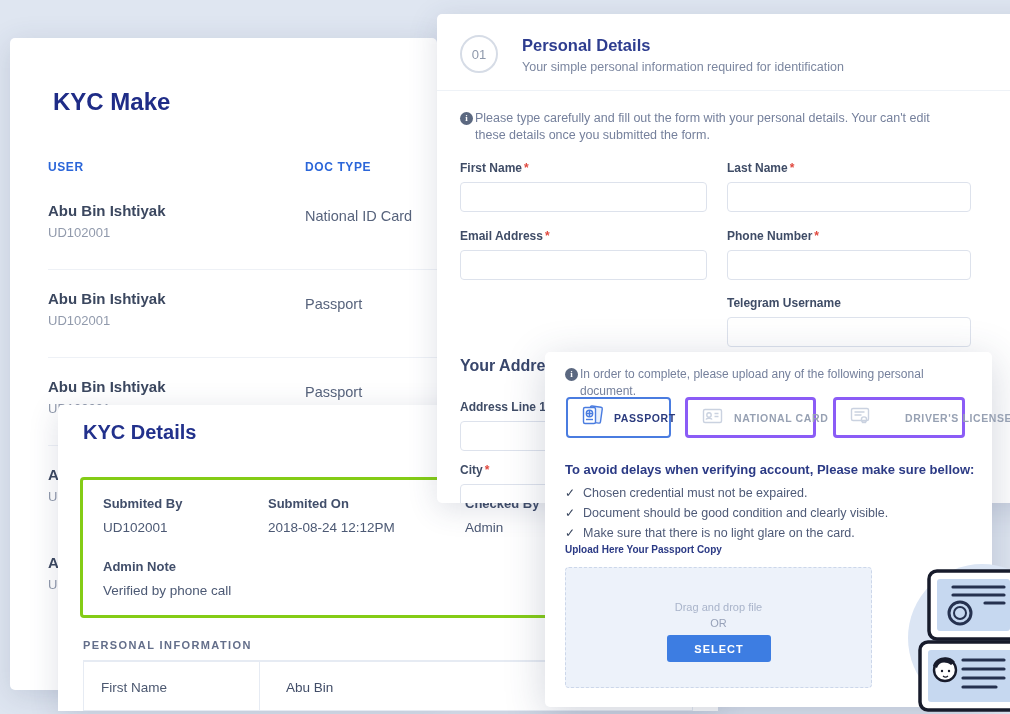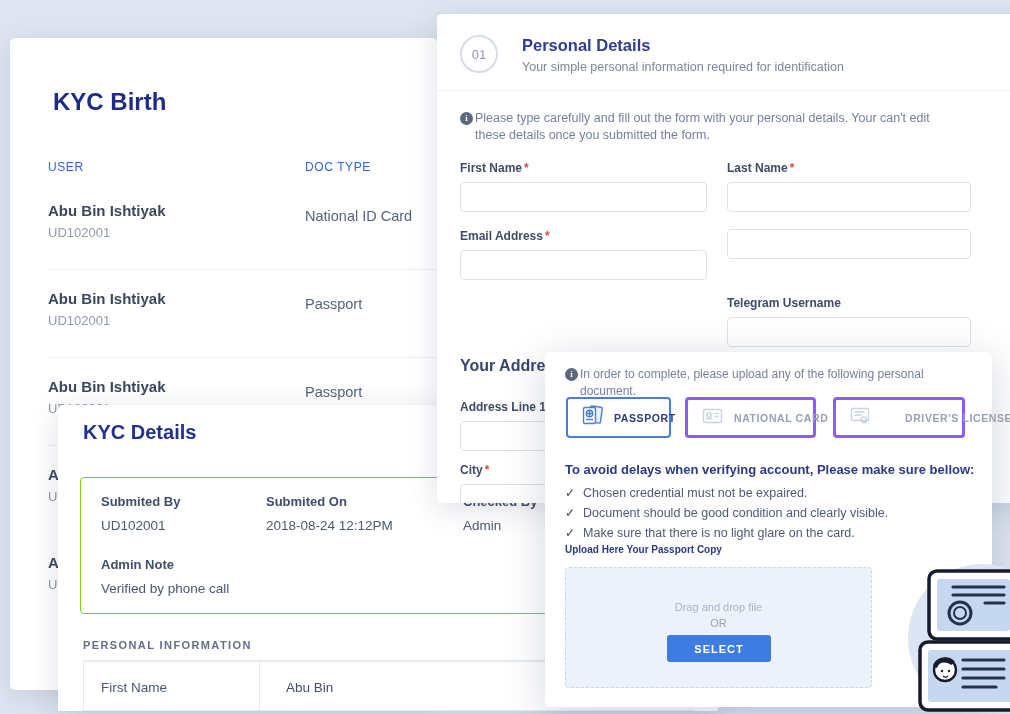--- a/index.html
+++ b/index.html
@@ -3,21 +3,21 @@
 <meta charset="utf-8">
 <style>
   html,body{margin:0;padding:0;}
   body{font-family:"Liberation Sans", sans-serif; background:#c9d3e2;}
   .stage{position:relative;width:1010px;height:714px;overflow:hidden;background:#dfe6f1;}
   .panel{position:absolute;background:#ffffff;border-radius:5px;box-shadow:0 6px 30px rgba(50,62,100,.16);}
 
   
   .kyc-list{left:10px;top:38px;width:427px;height:652px;z-index:1;}
   .kyc-list h1{position:absolute;left:43px;top:50px;margin:0;font-size:24px;font-weight:700;color:#1f2c87;}
-  .kl-colhead{position:absolute;top:122px;font-size:12px;font-weight:400;letter-spacing:.6px;color:#2b66d9;}
+  .kl-colhead{position:absolute;top:122px;font-size:12px;font-weight:700;letter-spacing:.6px;color:#2b66d9;}
   .kl-colhead.c1{left:38px;}
   .kl-colhead.c2{left:295px;}
   .krow{position:absolute;left:38px;right:0;height:88px;border-bottom:1px solid #eef1f6;cursor:pointer;}
   .krow .nm{position:absolute;left:0;top:21px;font-size:15px;font-weight:700;color:#3b475f;}
   .krow .id{position:absolute;left:0;top:44px;font-size:13px;color:#919aac;}
   .krow .dt{position:absolute;left:257px;top:27px;font-size:14.5px;color:#57637c;}
 
   
   .pd{left:437px;top:14px;width:636px;height:489px;z-index:3;overflow:hidden;}
   .step-circle{position:absolute;left:23px;top:21px;width:34px;height:34px;border:2px solid #d6dce6;border-radius:50%;
@@ -34,21 +34,21 @@
   .flabel{font-size:12px;font-weight:700;color:#3f4c66;display:block;margin-bottom:7px;}
   .req{color:#e0493f;margin-left:2px;}
   .tinput{width:247px;height:30px;border:1px solid #dde2ec;border-radius:4px;background:#fff;box-sizing:border-box;
     padding:0 8px;font-size:13px;color:#3f4c66;outline:none;}
   .tinput.narrow{width:244px;}
   .addr-h{position:absolute;left:23px;top:343px;font-size:16px;font-weight:700;color:#38466b;}
 
   
   .kd{left:58px;top:405px;width:660px;height:306px;z-index:2;overflow:hidden;border-bottom-left-radius:0;border-bottom-right-radius:0;}
   .kd h2{position:absolute;left:25px;top:16px;margin:0;font-size:20px;font-weight:700;color:#22318c;}
-  .kd-box{position:absolute;left:22px;top:72px;width:640px;height:135px;border:1px solid #84cc16;border-radius:4px;}
+  .kd-box{position:absolute;left:22px;top:72px;width:640px;height:135px;border:3px solid #84cc16;border-radius:4px;}
   .kd-lbl{position:absolute;font-size:13px;font-weight:700;color:#414e6a;}
   .kd-val{position:absolute;font-size:13.5px;color:#4c5974;}
   .kd-sect{position:absolute;left:25px;top:234px;font-size:11px;font-weight:700;letter-spacing:1.4px;color:#636e8a;}
   .kd-rule{position:absolute;left:25px;top:255px;width:610px;height:1px;background:#e6ebf3;}
   .kd-table{position:absolute;left:25px;top:256px;width:610px;height:50px;border:1px solid #e6ebf3;box-sizing:border-box;}
   .kd-table .vdiv{position:absolute;left:175px;top:0;bottom:0;width:1px;background:#e6ebf3;}
   .kd-table .cell-l{position:absolute;left:17px;top:18px;font-size:13.5px;color:#4c5870;}
   .kd-table .cell-v{position:absolute;left:202px;top:18px;font-size:13.5px;color:#414d68;}
 
   
@@ -71,21 +71,21 @@
     color:#fff;font-size:11px;font-weight:700;letter-spacing:1px;cursor:pointer;font-family:"Liberation Sans",sans-serif;}
 
   .illus{position:absolute;left:900px;top:560px;z-index:5;}
 </style>
 </head>
 <body>
 
 <div class="stage">
 
   <section class="panel kyc-list">
-    <h1>KYC Birth</h1>
+    <h1>KYC Make</h1>
     <span class="kl-colhead c1">USER</span>
     <span class="kl-colhead c2">DOC TYPE</span>
 
     <div class="krow" style="top:143px;">
       <div class="nm">Abu Bin Ishtiyak</div>
       <div class="id">UD102001</div>
       <div class="dt">National ID Card</div>
     </div>
     <div class="krow" style="top:231px;">
       <div class="nm">Abu Bin Ishtiyak</div>
@@ -144,20 +144,21 @@
     </div>
     <div class="fgroup" style="left:23px;top:215px;">
       <span class="flabel"><span>Email Address</span><span class="req">*</span></span>
       <input class="tinput" type="text" style="">
     </div>
     <div class="fgroup" style="left:290px;top:147px;">
       <span class="flabel"><span>Last Name</span><span class="req">*</span></span>
       <input class="tinput narrow" type="text" style="">
     </div>
     <div class="fgroup" style="left:290px;top:215px;">
+      <span class="flabel"><span>Phone Number</span><span class="req">*</span></span>
       <input class="tinput narrow" type="text" style="">
     </div>
     <div class="fgroup" style="left:290px;top:282px;">
       <span class="flabel"><span>Telegram Username</span><span class="req"></span></span>
       <input class="tinput narrow" type="text" style="">
     </div>
 
     <div class="addr-h">Your Address</div>
     <div class="fgroup" style="left:23px;top:386px;">
       <span class="flabel"><span>Address Line 1</span><span class="req">*</span></span>

